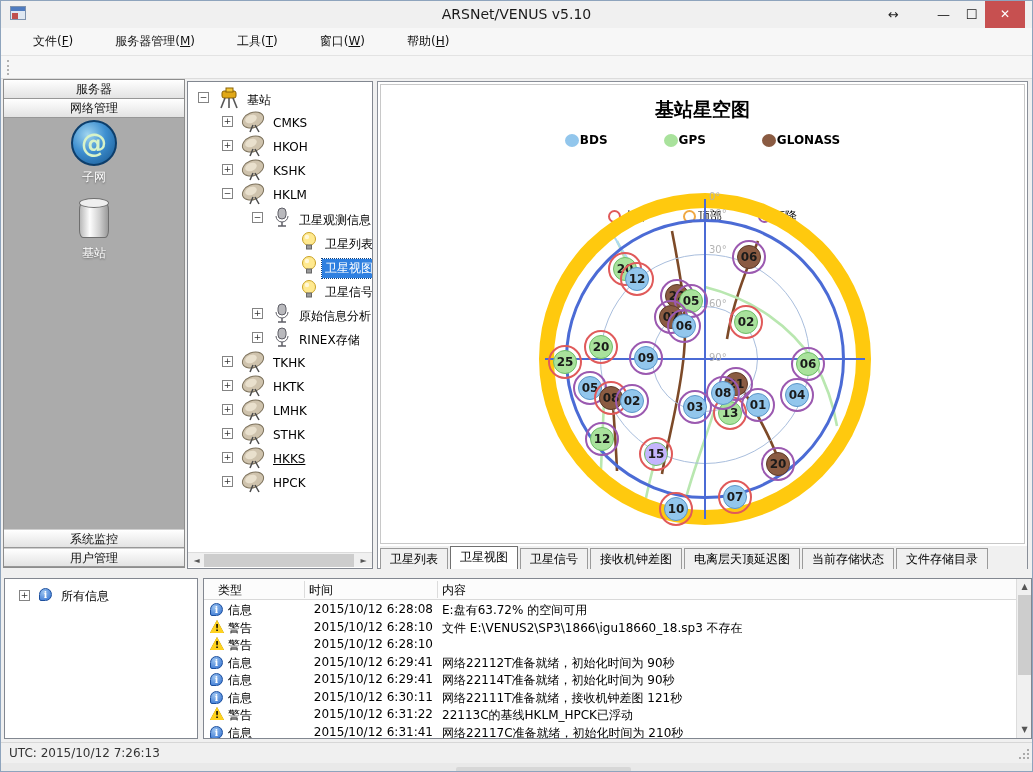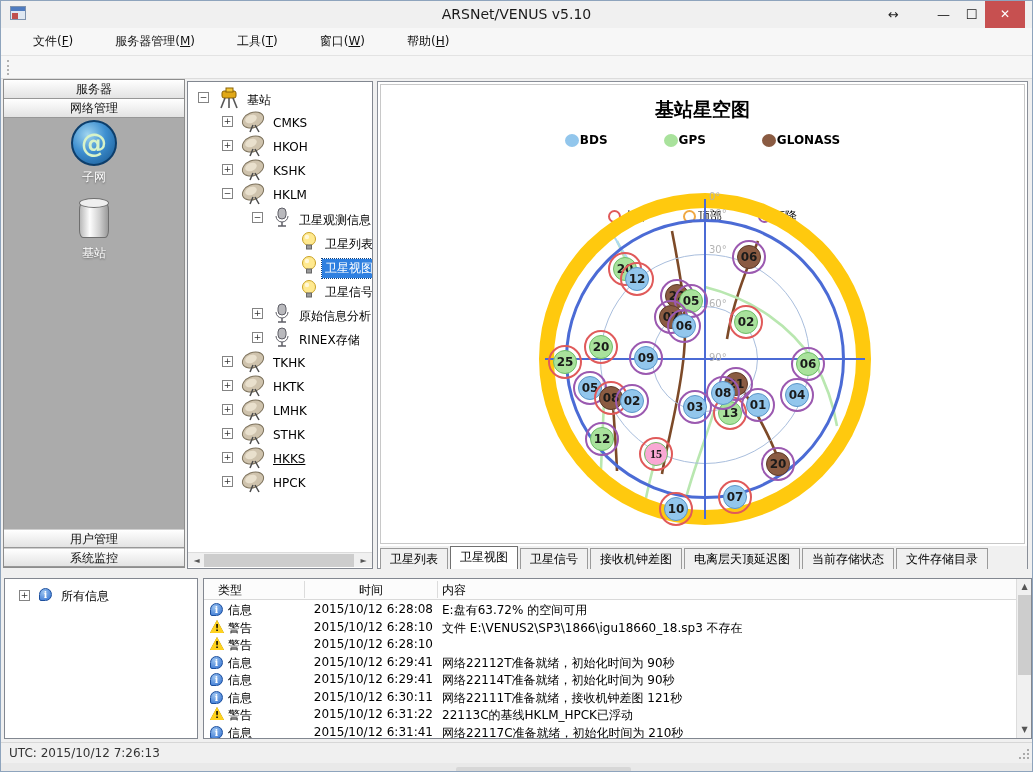--- a/index.html
+++ b/index.html
@@ -141,22 +141,22 @@
     </div>
     <div class="shortcut" style="top:118px;">
       <div class="ico-cyl">
         <div class="base"></div>
           <div class="body"></div>
           <div class="top"></div>
       </div>
       <div class="lbl">基站</div>
     </div>
     <div class="side-bottom">
+      <div class="side-header">系统监控</div>
       <div class="side-header">用户管理</div>
-      <div class="side-header">系统监控</div>
     </div>
   </div>
 
   <div class="abs treepanel" id="treepanel">
     <div class="hscroll">
       <div class="hs-btn" style="left:1px;">◄</div>
       <div class="hs-thumb"></div>
       <div class="hs-btn" style="right:1px;">►</div>
     </div>
   <div class="tnode" style="top: 4px;">
@@ -464,21 +464,21 @@
           <div class="sat" style="left: 255px; top: 199px;">
             <div class="sat-ring" style="border-color: rgb(155, 89, 176);"></div>
             <div class="sat-body" style="background: rgb(146, 198, 236); border-color: rgb(90, 149, 200);">04</div>
           </div>
           <div class="sat" style="left: 60px; top: 243px;">
             <div class="sat-ring" style="border-color: rgb(155, 89, 176);"></div>
             <div class="sat-body" style="background: rgb(169, 226, 156); border-color: rgb(111, 189, 104);">12</div>
           </div>
           <div class="sat" style="left: 114px; top: 258px;">
             <div class="sat-ring" style="border-color: rgb(224, 90, 90);"></div>
-            <div class="sat-body" style="background: #f9a8d4; border-color: rgb(111, 189, 104); font-family: Liberation Serif, serif;">15</div>
+            <div class="sat-body" style="background: #c4b5fd; border-color: rgb(111, 189, 104);">15</div>
           </div>
           <div class="sat" style="left: 236px; top: 268px;">
             <div class="sat-ring" style="border-color: rgb(155, 89, 176);"></div>
             <div class="sat-body" style="background: rgb(138, 91, 66); border-color: rgb(94, 58, 40);">20</div>
           </div>
           <div class="sat" style="left: 134px; top: 313px;">
             <div class="sat-ring" style="border-color: rgb(224, 90, 90);"></div>
             <div class="sat-body" style="background: rgb(146, 198, 236); border-color: rgb(90, 149, 200);">10</div>
           </div>
           <div class="sat" style="left: 193px; top: 301px;">
@@ -500,21 +500,21 @@
 
   <div class="abs msgtree">
     <div class="t-exp" style="left:14px; top:11px;">+</div>
     <div class="ico-info" style="left:34px; top:9px;">i</div>
     <div class="abs" style="left:56px; top:9px;">所有信息</div>
   </div>
 
   <div class="abs logpanel" id="logpanel">
     <div class="loghead">
       <div class="abs" style="left:14px; top:3px;">类型</div>
-      <div class="abs" style="left:105px; width:124px; top:3px; text-align:center;">时间</div>
+      <div class="abs" style="left:105px; width:124px; top:3px; text-align:left;">时间</div>
       <div class="abs" style="left:238px; top:3px;">内容</div>
       <div class="hsep" style="left:100px;"></div>
       <div class="hsep" style="left:233px;"></div>
     </div>
     <div id="logrows">
         <div class="logrow" style="top: 22px;">
           <div class="ico-info">i</div>
           <div class="lr-type">信息</div>
           <div class="lr-time">2015/10/12 6:28:08</div>
           <div class="lr-cont">E:盘有63.72% 的空间可用</div>

